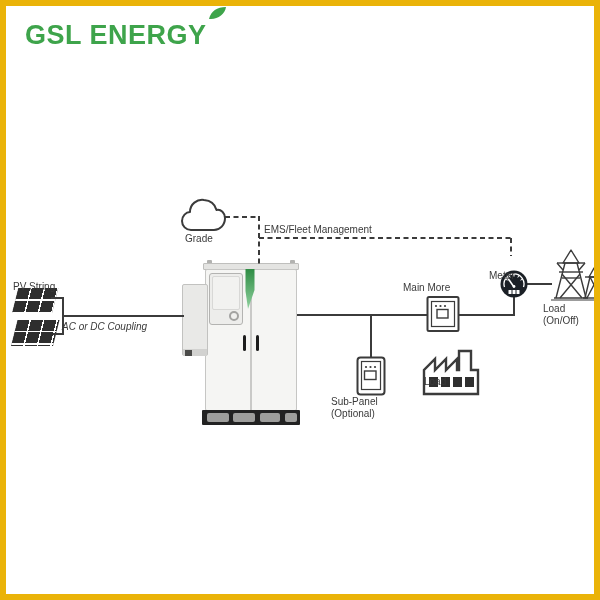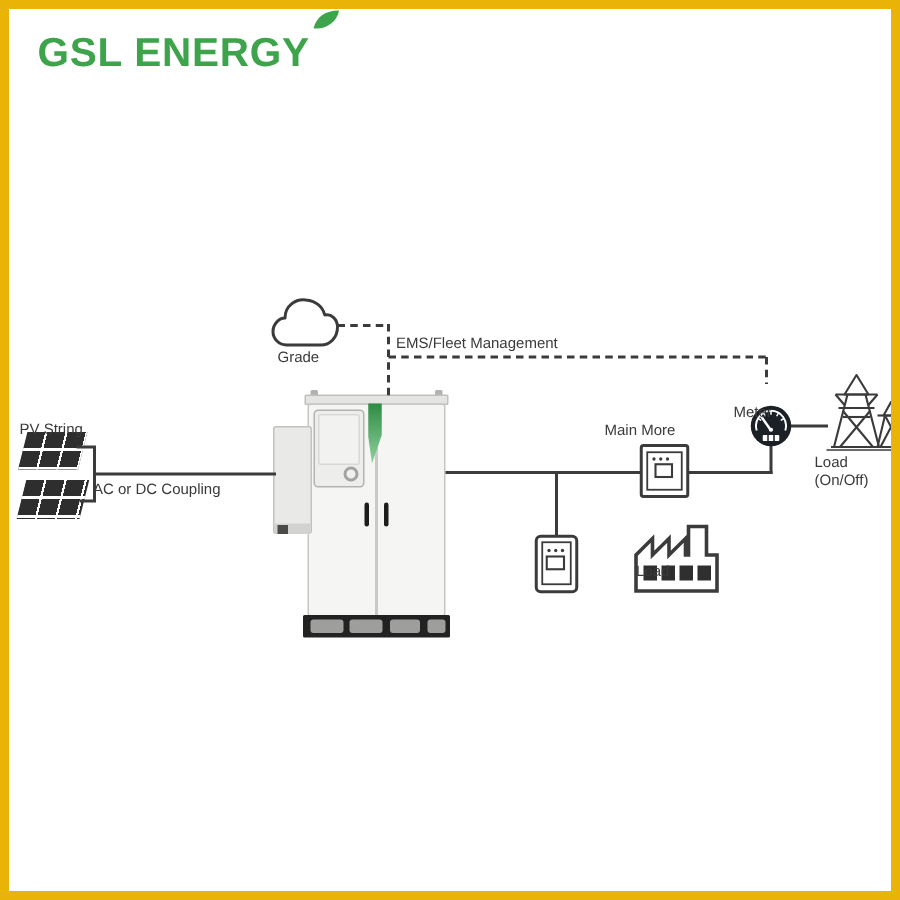--- a/index.html
+++ b/index.html
@@ -14,21 +14,21 @@
     letter-spacing:.5px;color:#3EA44B;white-space:nowrap;
   }
   .logo-tagline{
     position:absolute;left:0;top:46px;width:200px;text-align:center;
     font-size:12.5px;font-weight:700;color:#3EA44B;white-space:nowrap;
   }
   
   .lbl{position:absolute;font-size:10px;color:#3a3a3a;text-align:left;line-height:11.5px;white-space:nowrap;}
   .lbl.left{text-align:right;margin-top:12px;}
   .lbl-pv{left:7px;top:263px;}
-  .lbl-coupling{left:56px;top:315px;width:114px;}
+  .lbl-coupling{left:56px;top:315px;width:114px;font-style:italic;}
   .lbl-cloud{left:179px;top:227px;width:40px;}
   .lbl-ems{left:258px;top:218px;width:224px;}
   .lbl-mainpanel{left:397px;top:276px;width:80px;}
   .lbl-meter{left:483px;top:251px;width:46px;margin-top:13px;}
   .lbl-grid{left:537px;top:297px;width:70px;}
   .lbl-subpanel{left:325px;top:390px;width:80px;}
   .lbl-load{left:418px;top:370px;width:60px;}
   
   .pv-panel{
     position:absolute;background-color:#2e2e2e;transform:skewX(-14deg);
@@ -183,15 +183,19 @@
   <div class="lbl left lbl-pv">PV String</div>
   <div class="lbl lbl-coupling">AC or DC Coupling</div>
   <div class="lbl lbl-cloud">Grade</div>
   <div class="lbl lbl-ems">EMS/Fleet Management</div>
   <div class="lbl lbl-mainpanel">Main More</div>
   <div class="lbl lbl-meter">Meter</div>
   <div class="lbl lbl-grid">
     <span>Load</span><br>
     <span>(On/Off)</span>
   </div>
+  <div class="lbl lbl-subpanel">
+    <span>Sub-Panel</span><br>
+    <span>(Optional)</span>
+  </div>
   <div class="lbl lbl-load">Load</div>
 
 </div>
 
 </body></html>

